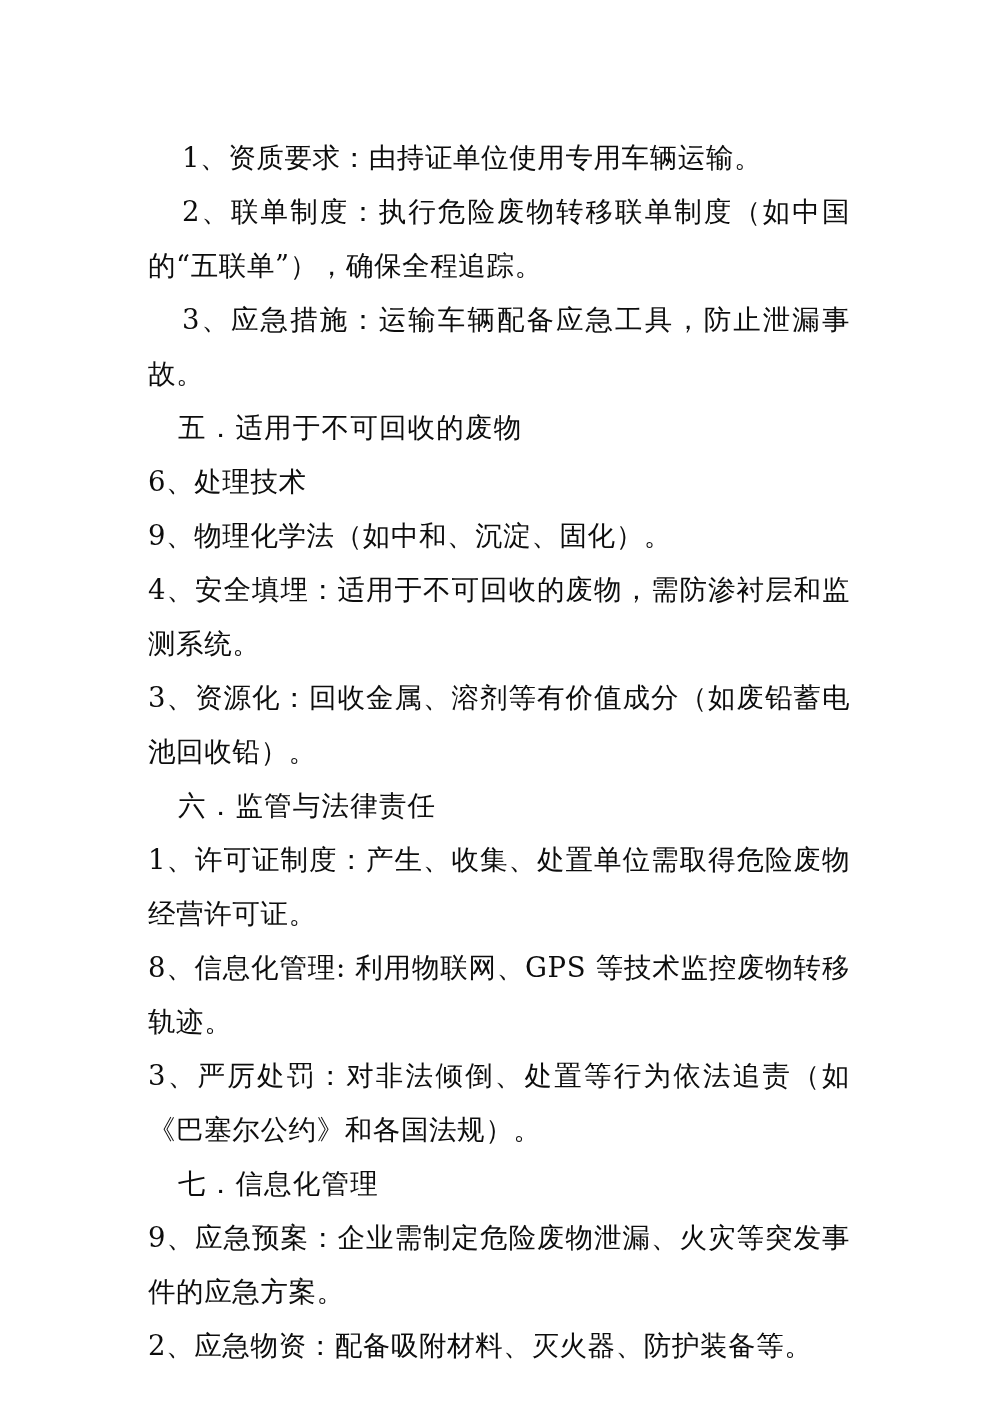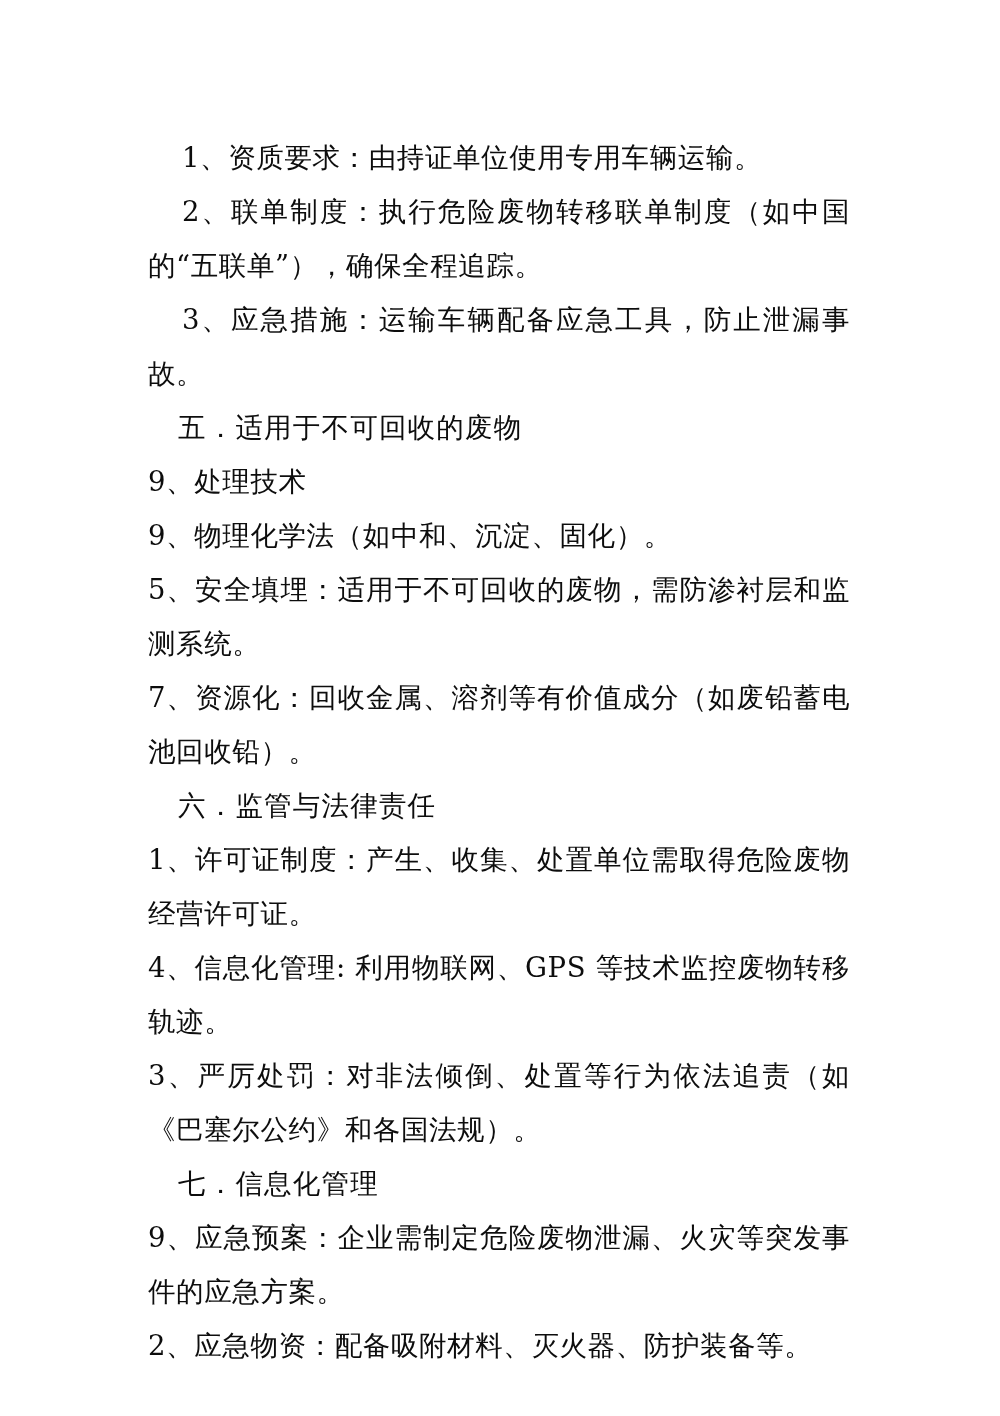--- a/index.html
+++ b/index.html
@@ -46,26 +46,26 @@
 </head>
 <body>
 
 <div class="page">
   <div class="doc-body">
 
     <p class="para indent">1、资质要求：由持证单位使用专用车辆运输。</p>
     <p class="para indent">2、联单制度：执行危险废物转移联单制度（如中国的“五联单”），确保全程追踪。</p>
     <p class="para indent">3、应急措施：运输车辆配备应急工具，防止泄漏事故。</p>
     <p class="para heading">五．适用于不可回收的废物</p>
-    <p class="para">9、处理技术</p>
+    <p class="para">6、处理技术</p>
     <p class="para">9、物理化学法（如中和、沉淀、固化）。</p>
-    <p class="para">5、安全填埋：适用于不可回收的废物，需防渗衬层和监测系统。</p>
-    <p class="para">7、资源化：回收金属、溶剂等有价值成分（如废铅蓄电池回收铅）。</p>
+    <p class="para">4、安全填埋：适用于不可回收的废物，需防渗衬层和监测系统。</p>
+    <p class="para">3、资源化：回收金属、溶剂等有价值成分（如废铅蓄电池回收铅）。</p>
     <p class="para heading">六．监管与法律责任</p>
     <p class="para">1、许可证制度：产生、收集、处置单位需取得危险废物经营许可证。</p>
-    <p class="para">4、信息化管理: 利用物联网、GPS 等技术监控废物转移轨迹。</p>
+    <p class="para">8、信息化管理: 利用物联网、GPS 等技术监控废物转移轨迹。</p>
     <p class="para">3、严厉处罚：对非法倾倒、处置等行为依法追责（如《巴塞尔公约》和各国法规）。</p>
     <p class="para heading">七．信息化管理</p>
     <p class="para">9、应急预案：企业需制定危险废物泄漏、火灾等突发事件的应急方案。</p>
     <p class="para">2、应急物资：配备吸附材料、灭火器、防护装备等。</p>
 
   </div>
 </div>
 
 </body></html>

